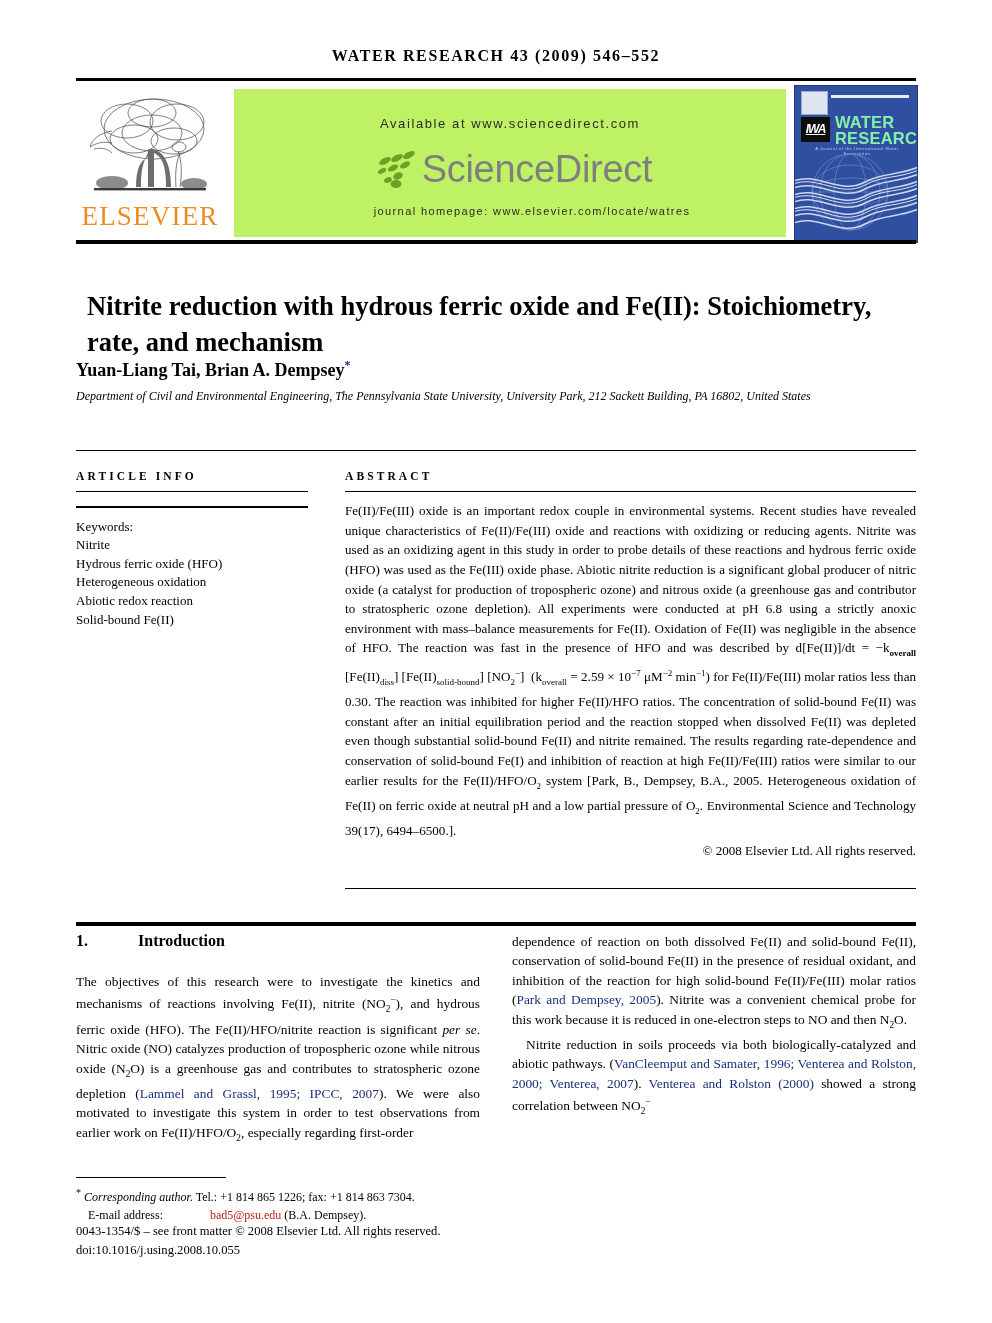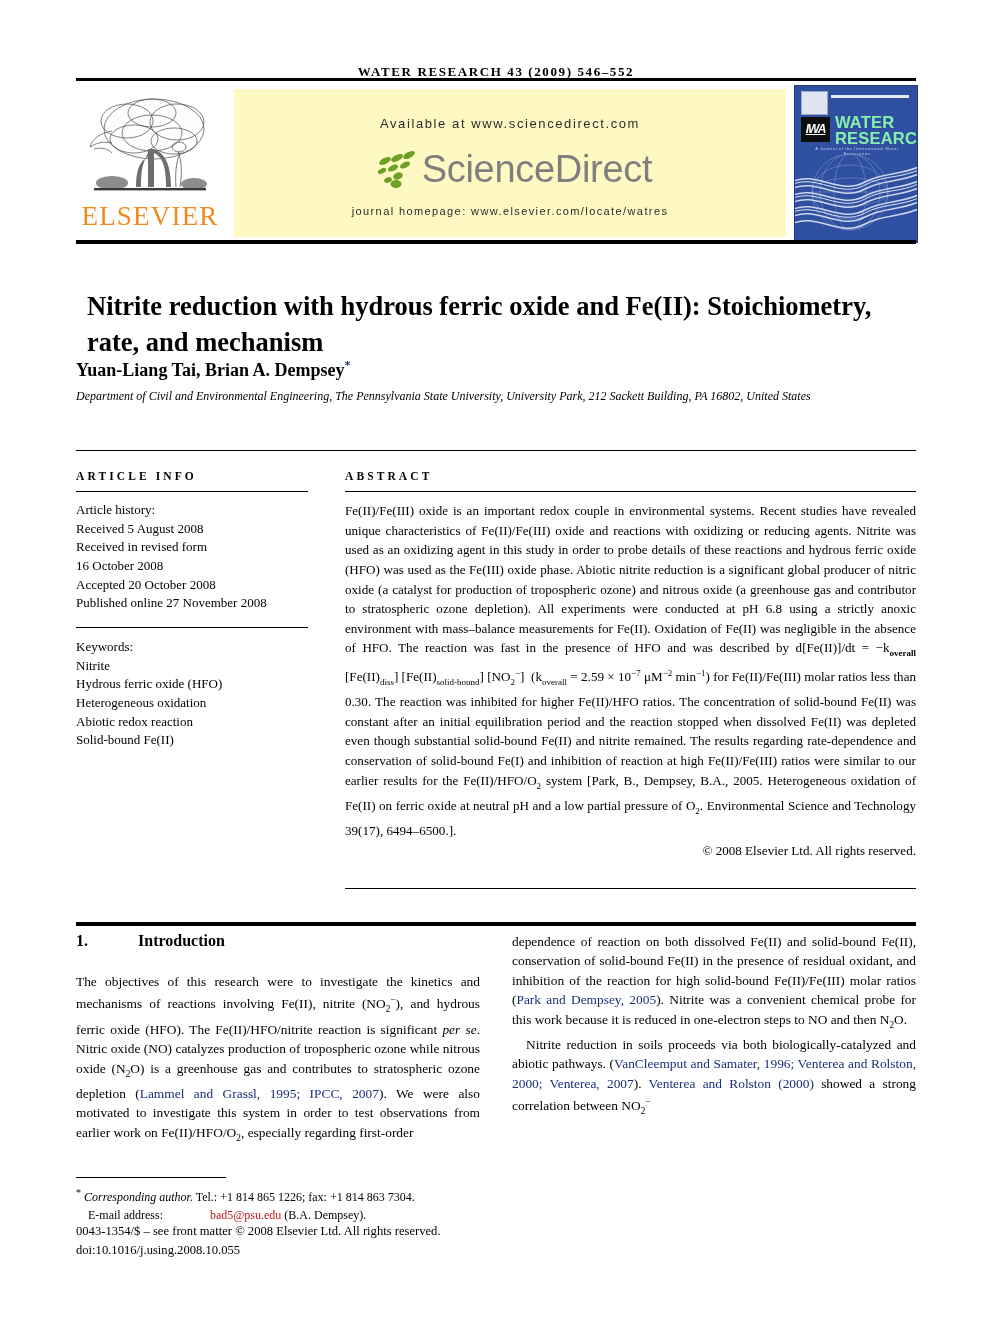--- a/index.html
+++ b/index.html
@@ -18,26 +18,26 @@
   .page {
     position: absolute;
     left: 0; top: 0;
     width: 992px;
     height: 1323px;
   }
 
   
   .running-head {
     position: absolute;
-    left: 76px; top: 64px;
+    left: 76px; top: 47px;
     width: 840px;
     text-align: center;
     font-family: "Liberation Serif", serif;
     font-weight: bold;
-    font-size: 13px;
+    font-size: 16px;
     letter-spacing: 1.6px;
     font-variant: small-caps;
     color: #000;
   }
 
   .rule-top {
     position: absolute;
     left: 76px; top: 78px;
     width: 840px;
     height: 2.5px;
@@ -71,21 +71,21 @@
     font-family: "Liberation Serif", serif;
     font-size: 27px;
     letter-spacing: 1.2px;
   }
 
   .sd-panel {
     position: absolute;
     left: 158px; top: 4px;
     width: 552px;
     height: 148px;
-    background: #fef9c3;
+    background: #bef264;
   }
   .sd-avail {
     position: absolute;
     left: 0; top: 27px;
     width: 552px;
     text-align: center;
     font-family: "Liberation Sans", sans-serif;
     font-size: 13px;
     letter-spacing: 1.6px;
     color: #2b2b2b;
@@ -108,20 +108,21 @@
   }
   .sd-home {
     position: absolute;
     left: 0; top: 116px;
     width: 552px;
     text-align: center;
     font-family: "Liberation Sans", sans-serif;
     font-size: 11px;
     letter-spacing: 1.4px;
     color: #2b2b2b;
+    padding-left: 22px;
   }
 
   .wr-cover {
     position: absolute;
     left: 718px; top: 0px;
     width: 122px;
     height: 156px;
     background: #2f4fa0;
     border: 1px solid #24397a;
     overflow: hidden;
@@ -461,28 +462,20 @@
     <span>Yuan-Liang Tai, Brian A. Dempsey</span><sup>*</sup>
   </div>
 
   <div class="affiliation">Department of Civil and Environmental Engineering, The Pennsylvania State University, University Park, 212 Sackett Building, PA 16802, United States</div>
 
   <div class="rule-above-info"></div>
 
   <div class="info-col">
     <div class="sec-label">ARTICLE INFO</div>
     <div class="thin-rule"></div>
-    <div class="hist-block">
-      <div>Article history:</div>
-      <div>Received 5 August 2008</div>
-      <div>Received in revised form</div>
-      <div>16 October 2008</div>
-      <div>Accepted 20 October 2008</div>
-      <div>Published online 27 November 2008</div>
-    </div>
     <div class="kw-sep"></div>
     <div class="kw-block">
       <div>Keywords:</div>
       <div>Nitrite</div>
       <div>Hydrous ferric oxide (HFO)</div>
       <div>Heterogeneous oxidation</div>
       <div>Abiotic redox reaction</div>
       <div>Solid-bound Fe(II)</div>
     </div>
   </div>

